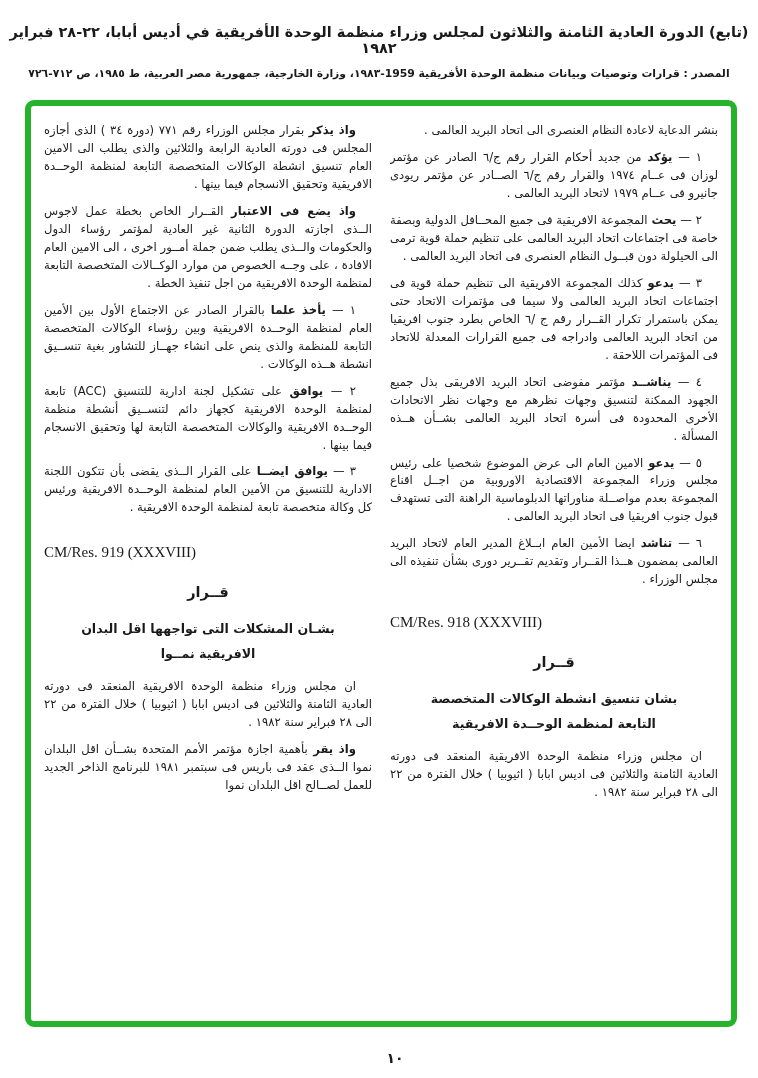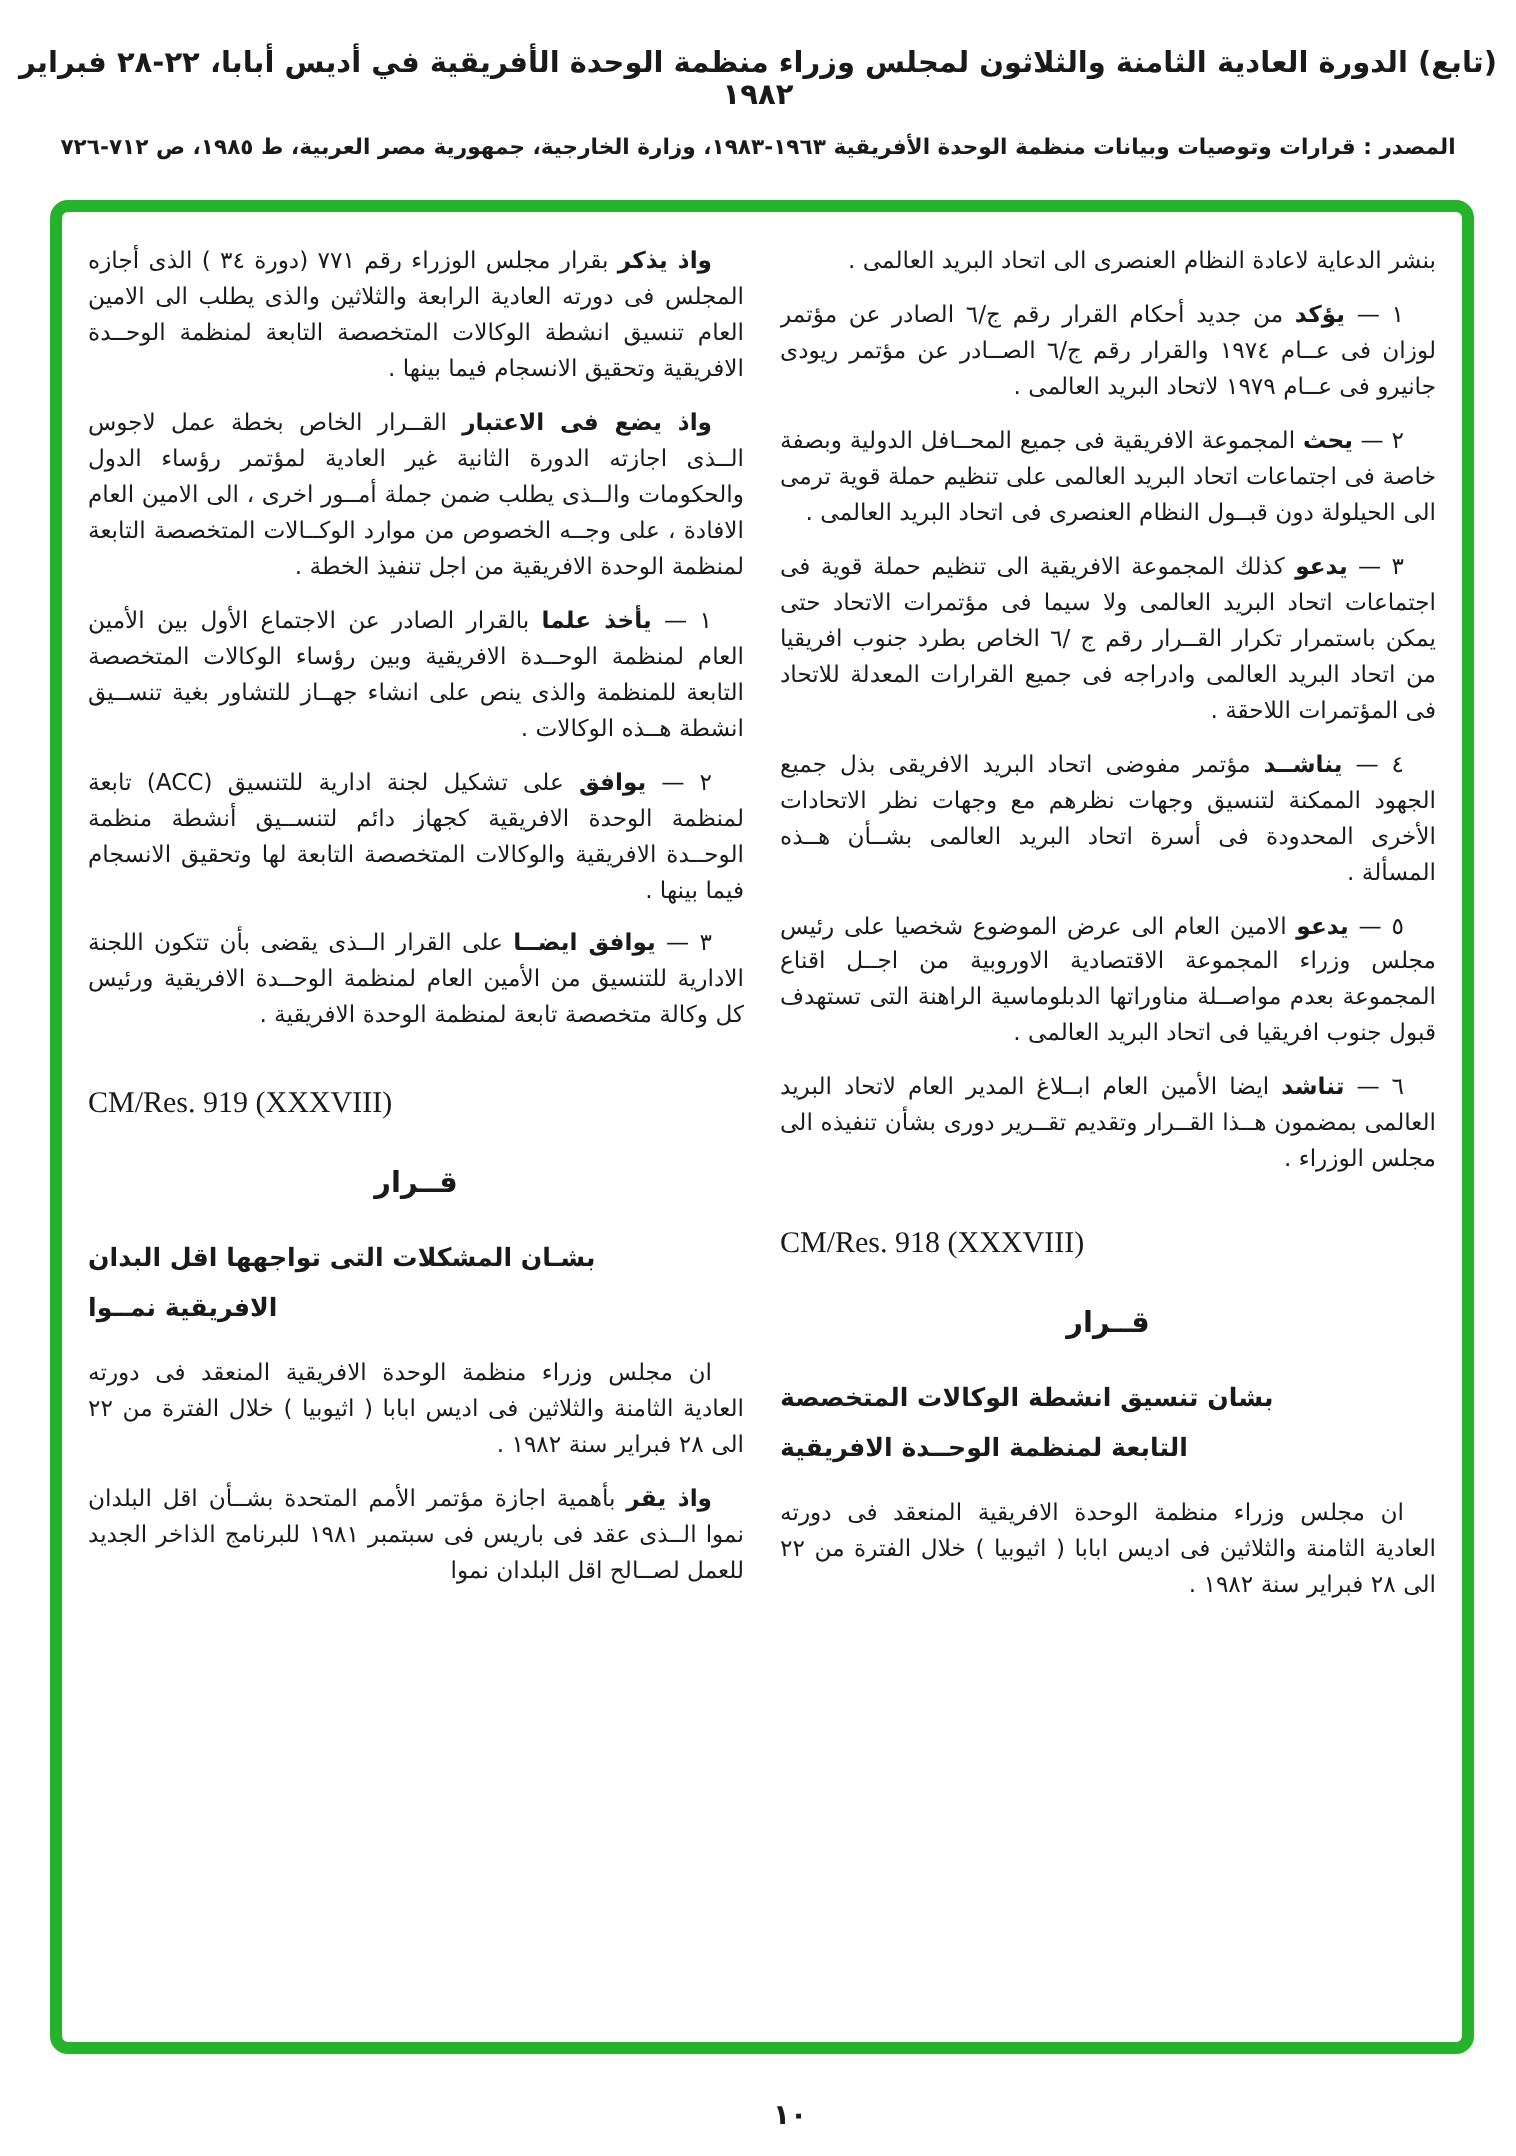--- a/index.html
+++ b/index.html
@@ -75,21 +75,21 @@
   }
   .res-number.big-gap { margin-top: 24px; }
   .res-title {
     text-align: center;
     font-weight: bold;
     font-size: 14.5px;
     margin: 16px 0 14px 0;
     text-indent: 0;
   }
   .res-subtitle {
-    text-align: left;
+    text-align: center;
     font-weight: bold;
     font-size: 12.6px;
     line-height: 1.95;
     margin: 0 0 12px 0;
     text-indent: 0;
   }
   
   .page-number {
     position: absolute;
     left: 16px;
@@ -101,21 +101,21 @@
     direction: rtl;
   }
 </style>
 </head>
 <body>
 
 <div class="page">
 
   <div class="header">
     <div class="header-title">(تابع) الدورة العادية الثامنة والثلاثون لمجلس وزراء منظمة الوحدة الأفريقية في أديس أبابا، ٢٢-٢٨ فبراير ١٩٨٢</div>
-    <div class="header-source">المصدر : قرارات وتوصيات وبيانات منظمة الوحدة الأفريقية ١٩٦٣-١٩٨٣، وزارة الخارجية، جمهورية مصر العربية، ط ١٩٨٥، ص ٧١٢-٧٢٦</div>
+    <div class="header-source">المصدر : قرارات وتوصيات وبيانات منظمة الوحدة الأفريقية 1959-١٩٨٣، وزارة الخارجية، جمهورية مصر العربية، ط ١٩٨٥، ص ٧١٢-٧٢٦</div>
   </div>
 
   <div class="content-box">
     <div class="columns">
 
       <section class="col">
         <p class="para no-indent"><span>بنشر الدعاية لاعادة النظام العنصرى الى اتحاد البريد العالمى .</span></p>
         <p class="para"><span>١ —</span> <b>يؤكد</b> <span>من جديد أحكام القرار رقم ج/٦ الصادر عن مؤتمر لوزان فى عــام ١٩٧٤ والقرار رقم ج/٦ الصــادر عن مؤتمر ريودى جانيرو فى عــام ١٩٧٩ لاتحاد البريد العالمى .</span></p>
         <p class="para"><span>٢ —</span> <b>يحث</b> <span>المجموعة الافريقية فى جميع المحــافل الدولية وبصفة خاصة فى اجتماعات اتحاد البريد العالمى على تنظيم حملة قوية ترمى الى الحيلولة دون قبــول النظام العنصرى فى اتحاد البريد العالمى .</span></p>
         <p class="para"><span>٣ —</span> <b>يدعو</b> <span>كذلك المجموعة الافريقية الى تنظيم حملة قوية فى اجتماعات اتحاد البريد العالمى ولا سيما فى مؤتمرات الاتحاد حتى يمكن باستمرار تكرار القــرار رقم ج /٦ الخاص بطرد جنوب افريقيا من اتحاد البريد العالمى وادراجه فى جميع القرارات المعدلة للاتحاد فى المؤتمرات اللاحقة .</span></p>

